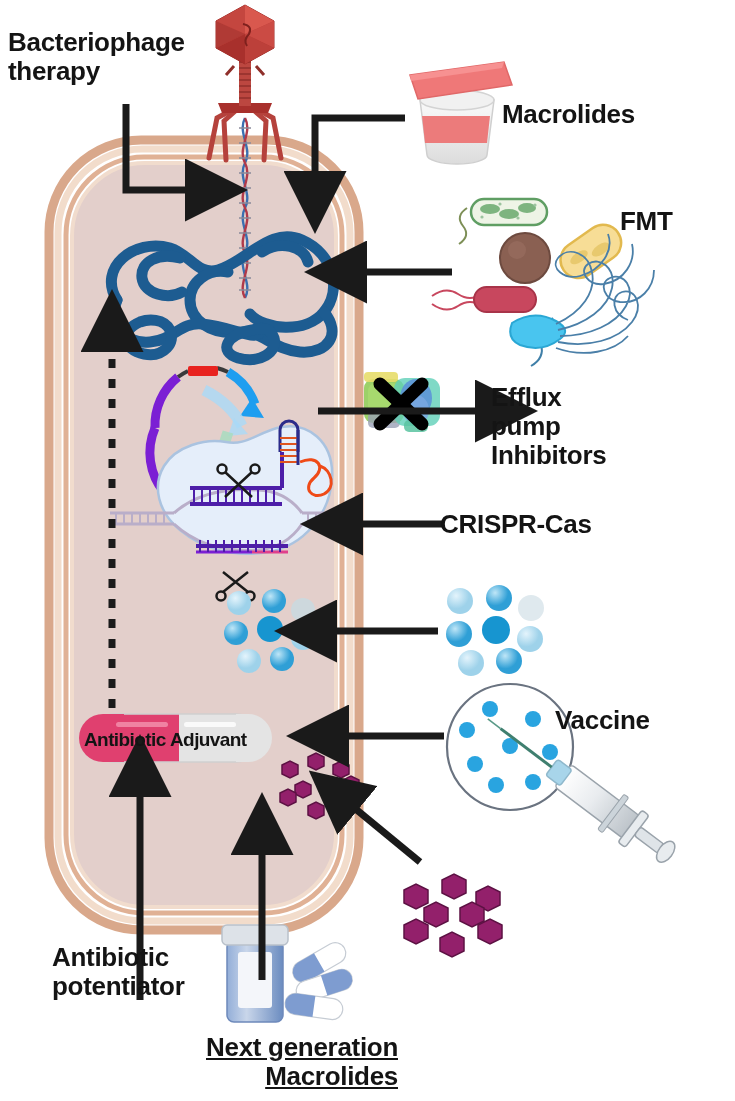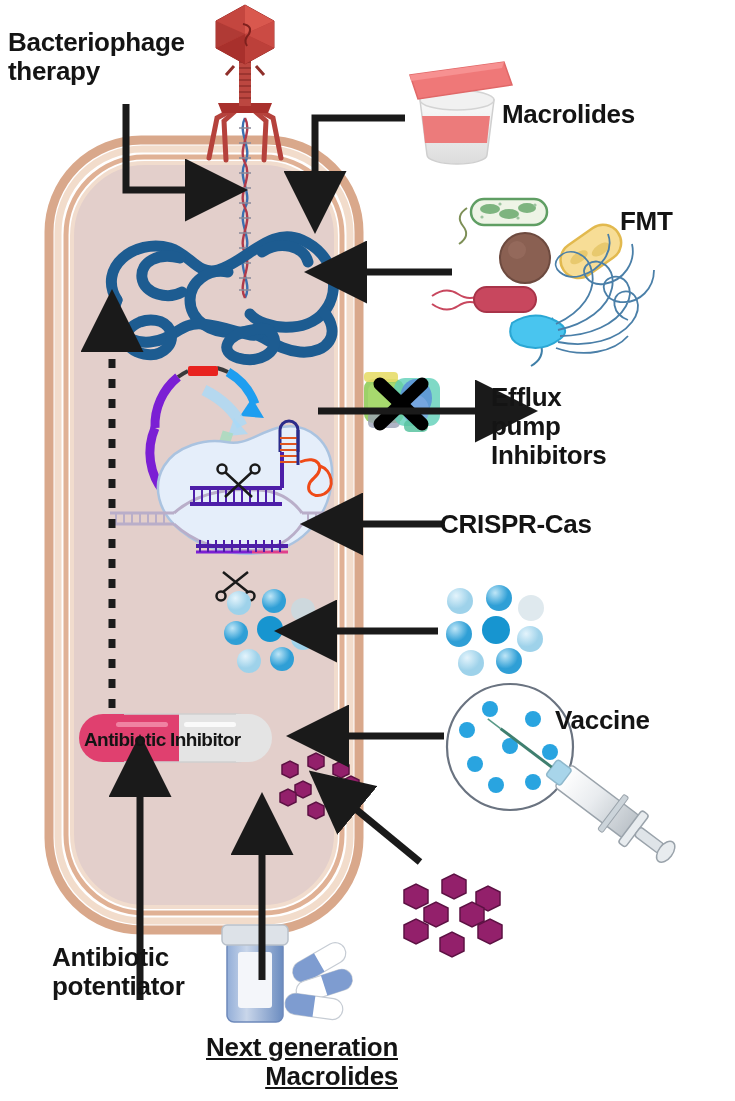--- a/index.html
+++ b/index.html
@@ -448,15 +448,15 @@
 
 
 <div class="lbl" style="left:52px;top:943px;font-size:26px;">Antibiotic
 potentiator</div>
 
 <div class="lbl" style="left:206px;top:1033px;font-size:26px;text-align:right;text-decoration:underline;">Next generation
 Macrolides</div>
 
 <div class="lbl" style="left:84px;top:729px;font-size:19px;letter-spacing:-0.6px;">Antibiotic</div>
 
-<div class="lbl" style="left:170px;top:729px;font-size:19px;letter-spacing:-0.6px;">Inhibitor</div>
+<div class="lbl" style="left:170px;top:729px;font-size:19px;letter-spacing:-0.6px;">Adjuvant</div>
 
 </div>
 
 </body></html>

